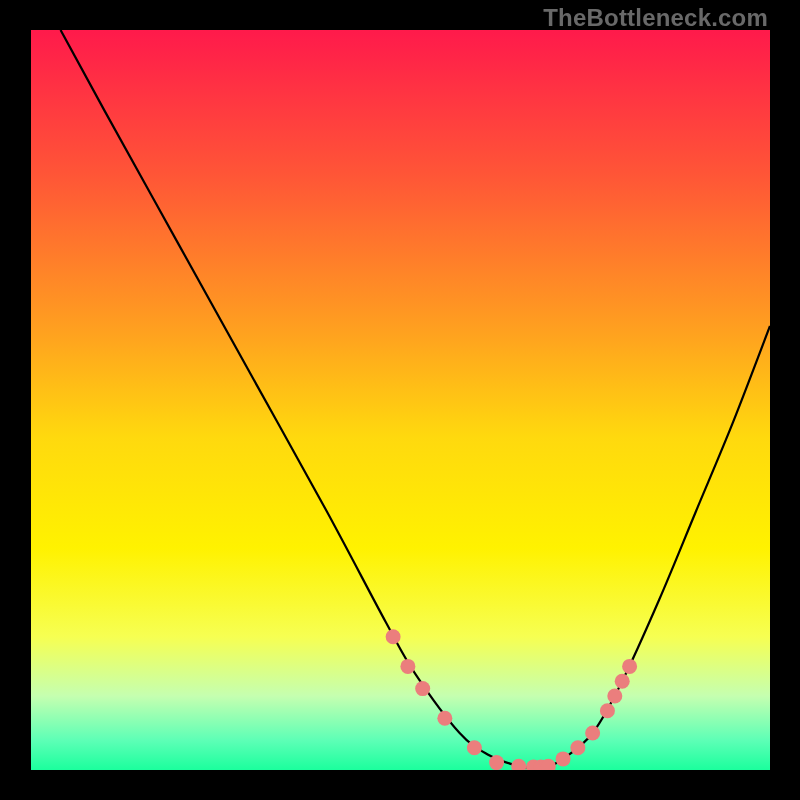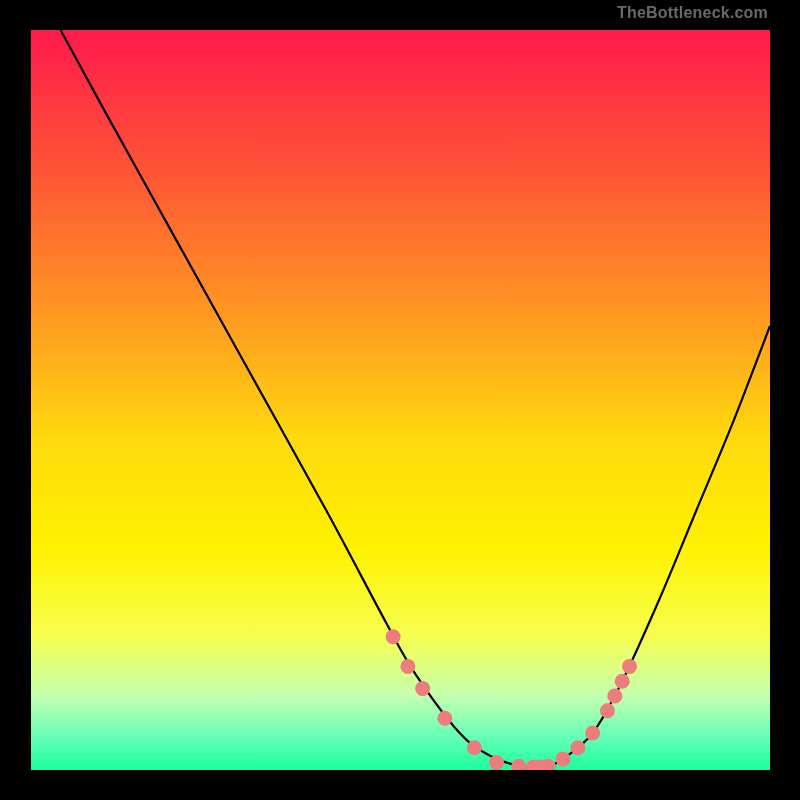--- a/index.html
+++ b/index.html
@@ -23,21 +23,21 @@
     left: 31px;
     top: 30px;
     width: 739px;
     height: 740px;
   }
   .watermark {
     position: absolute;
     top: 4px;
     right: 32px;
     font-family: Arial, Helvetica, sans-serif;
-    font-size: 16px;
+    font-size: 24px;
     font-weight: 600;
     color: #696969;
     letter-spacing: 0.2px;
   }
 </style>
 </head>
 <body>
 
 <div class="frame">
   <div class="watermark">TheBottleneck.com</div>

